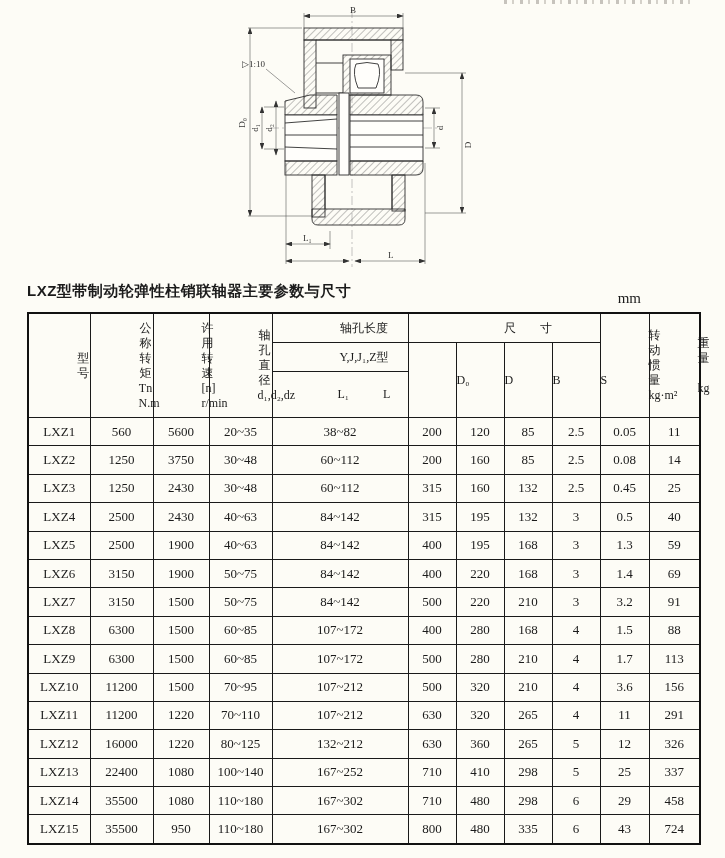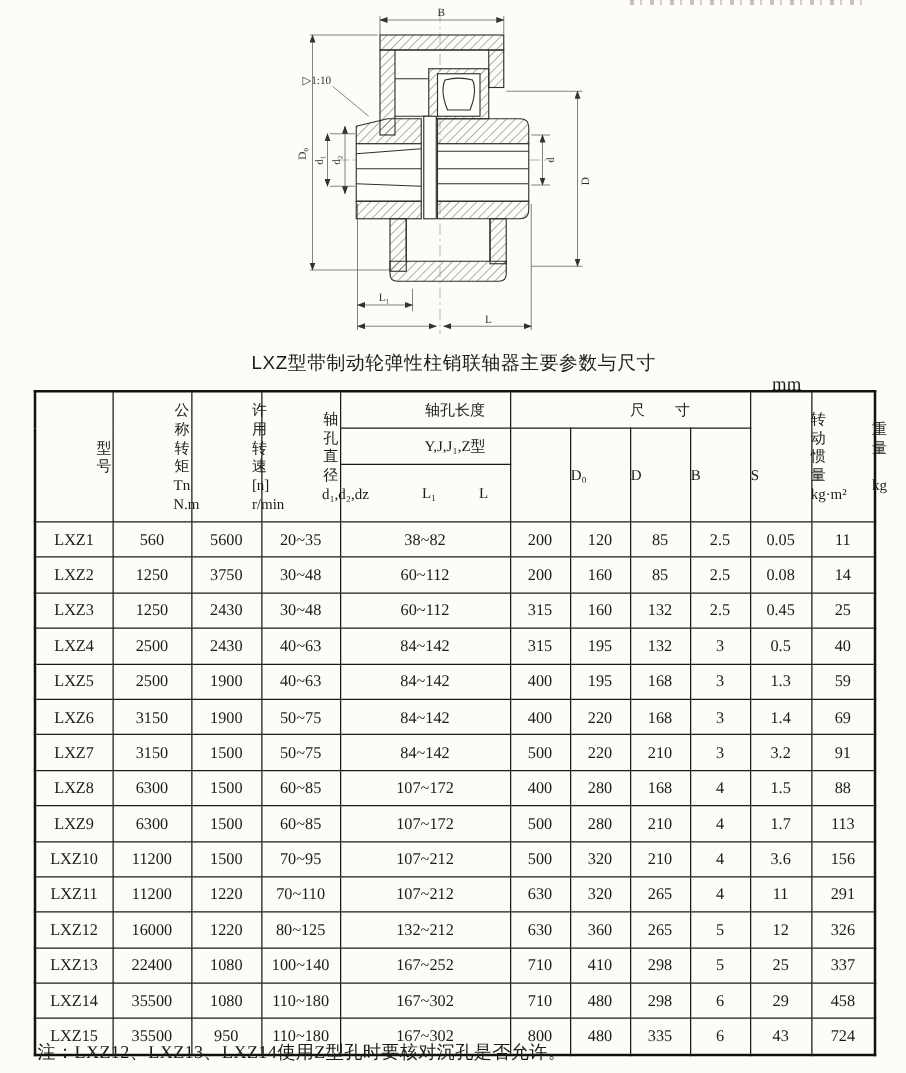--- a/index.html
+++ b/index.html
@@ -26,25 +26,25 @@
   .ln{stroke:#2e2e2e;stroke-width:.9;fill:none;}
   .solid{fill:#fffefb;stroke:#2e2e2e;stroke-width:.9;}
   .hatched{fill:url(#hatch);stroke:#2e2e2e;stroke-width:.9;}
   .dim{stroke:#5a5a5a;stroke-width:.6;fill:none;}
   .cl{stroke:#8a8a8a;stroke-width:.5;fill:none;stroke-dasharray:9 3 2 3;}
   .dimtxt{font:9px "Liberation Serif",serif;fill:#333;}
 
   
   .title-row{position:absolute;left:27px;top:279px;width:672px;height:24px;}
   .doc-title{
-    position:absolute;left:0;right:0;text-align:center;
+    position:absolute;left:0;right:0;text-align:left;
     font-family:"Liberation Sans","DejaVu Sans",sans-serif;
-    font-weight:400;font-size:15px;line-height:24px;letter-spacing:.5px;
-  }
-  .unit-label{position:absolute;right:58px;top:17px;font-size:15px;line-height:24px;}
+    font-weight:700;font-size:15px;line-height:24px;letter-spacing:.5px;
+  }
+  .unit-label{position:absolute;right:58px;top:7px;font-size:15px;line-height:24px;}
 
   
   .spec-table{
     position:absolute;left:27px;top:312px;width:672px;
     border-collapse:collapse;table-layout:fixed;
     font-size:13px;
   }
   .spec-table th,.spec-table td{
     border:1px solid #1a1a1a;
     text-align:center;vertical-align:middle;
@@ -406,15 +406,14 @@
         <td>800</td>
         <td>480</td>
         <td>335</td>
         <td>6</td>
         <td>43</td>
         <td>724</td>
       </tr>
       </tbody>
   </table>
 
-  <div class="note">注：LXZ12、LXZ13、LXZ14使用Z型孔时要核对沉孔是否允许。</div>
 
 </div>
 
 </body></html>

